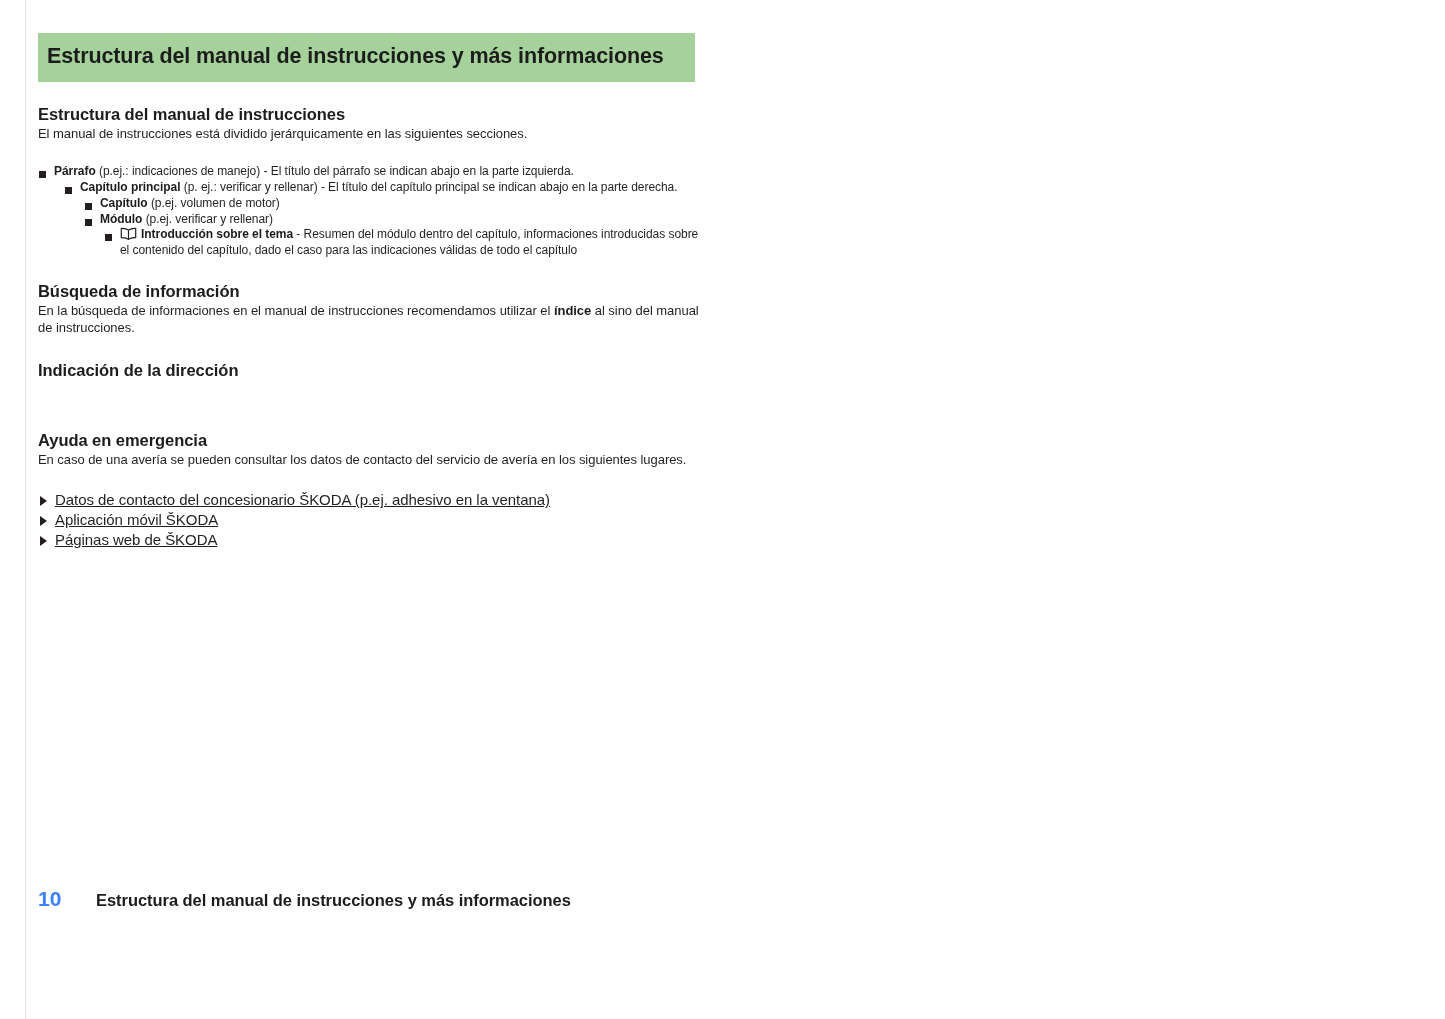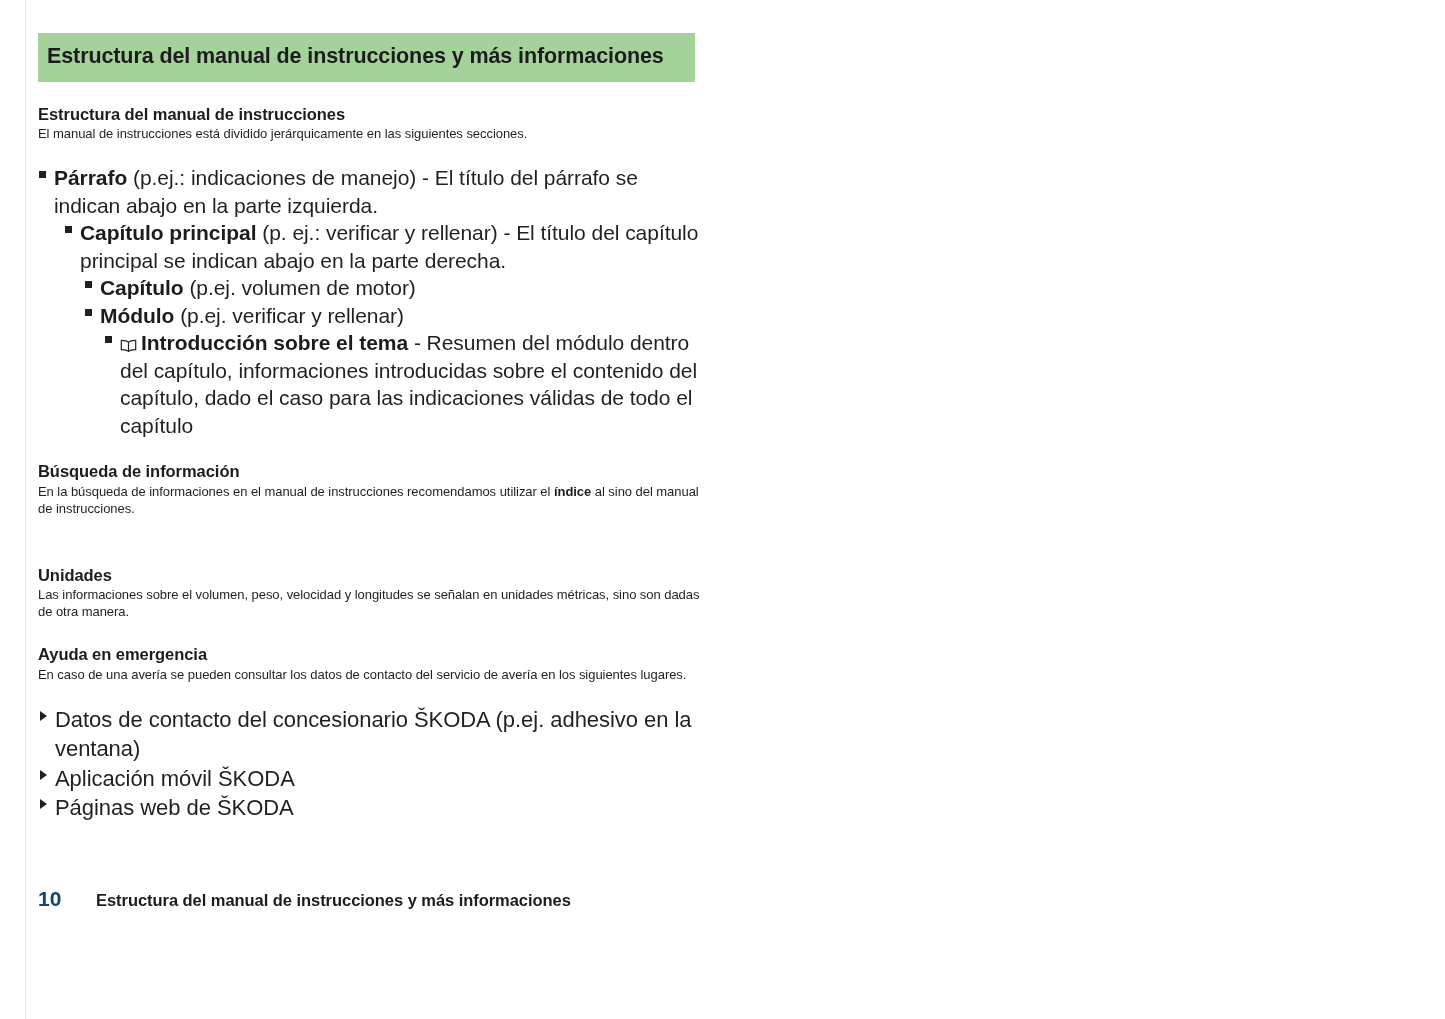--- a/index.html
+++ b/index.html
@@ -80,21 +80,21 @@
   }
   .gap-md { height: 22px; }
   .gap-lg { height: 24px; }
 
   b, strong { font-weight: bold; color: #1c1c1c; }
 
   
   .blist { margin: 0; padding: 0; list-style: none; }
   .bitem {
     position: relative;
-    font-size: 21px;
+    font-size: 12px;
     line-height: 1.31;
     color: #231f20;
     letter-spacing: -0.05px;
     padding-left: 16px;
     text-indent: 0;
   }
   .bitem > .sq {
     position: absolute;
     left: 1px;
     top: 7px;
@@ -112,25 +112,26 @@
     vertical-align: -2px;
     width: 17px;
     height: 13px;
     margin-right: 4px;
   }
 
   
   .tlist { margin: 0; padding: 0; list-style: none; }
   .titem {
     position: relative;
-    font-size: 22px;
+    font-size: 15px;
     line-height: 1.34;
     color: #231f20;
     letter-spacing: -0.05px;
     padding-left: 17px;
+    text-decoration: underline;
   }
   .titem > .tri {
     position: absolute;
     left: 2px;
     top: 6px;
     width: 0;
     height: 0;
     border-left: 7px solid #231f20;
     border-top: 5px solid transparent;
     border-bottom: 5px solid transparent;
@@ -141,21 +142,21 @@
     position: absolute;
     left: 38px;
     bottom: 33px;
     width: 900px;
     display: flex;
     align-items: baseline;
   }
   .footer-page-number {
     font-size: 21px;
     font-weight: bold;
-    color: #0c4a6e;
+    color: #3b82f6;
     width: 58px;
   }
   .footer-title {
     font-size: 16.5px;
     font-weight: bold;
     color: #1c1c1c;
     letter-spacing: -0.05px;
   }
 </style>
 </head>
@@ -209,28 +210,25 @@
     <div class="gap-md"></div>
 
     <div class="block">
       <h3 class="sub-heading">Búsqueda de información</h3>
       <p class="body-text"><span>En la búsqueda de informaciones en el manual de instrucciones recomendamos utilizar el </span><b>índice</b><span> al sino del manual de instrucciones.</span></p>
     </div>
 
     <div class="gap-lg"></div>
 
     <div class="block">
+      <h3 class="sub-heading">Indicación de la dirección</h3>
     </div>
 
     <div class="gap-lg"></div>
 
-    <div class="block">
-      <h3 class="sub-heading">Unidades</h3>
-      <p class="body-text">Las informaciones sobre el volumen, peso, velocidad y longitudes se señalan en unidades métricas, sino son dadas de otra manera.</p>
-    </div>
 
     <div class="gap-lg"></div>
 
     <div class="block">
       <h3 class="sub-heading">Ayuda en emergencia</h3>
       <p class="body-text">En caso de una avería se pueden consultar los datos de contacto del servicio de avería en los siguientes lugares.</p>
     </div>
 
     <div class="gap-md"></div>
 

